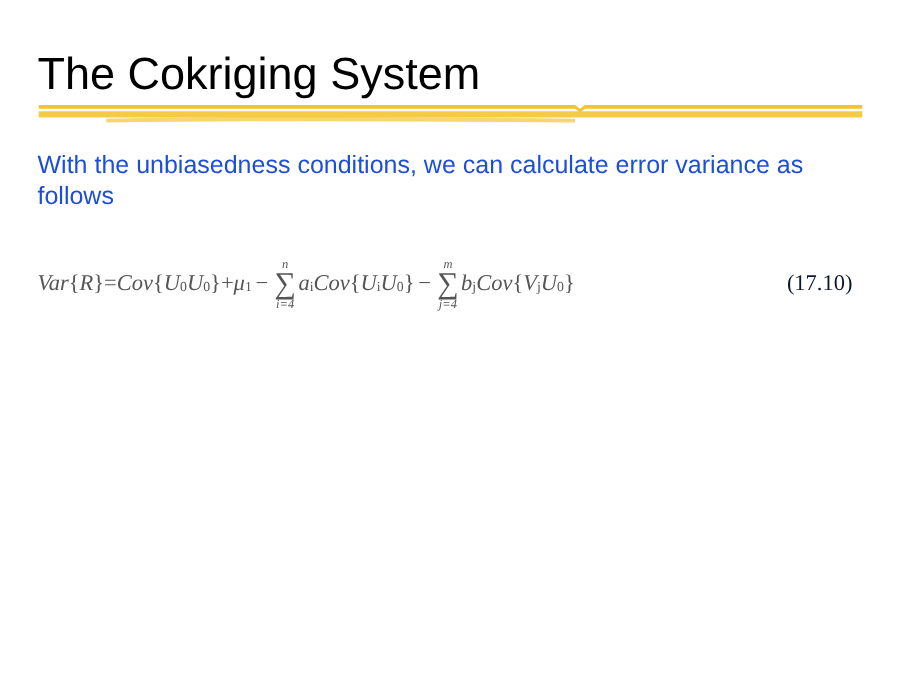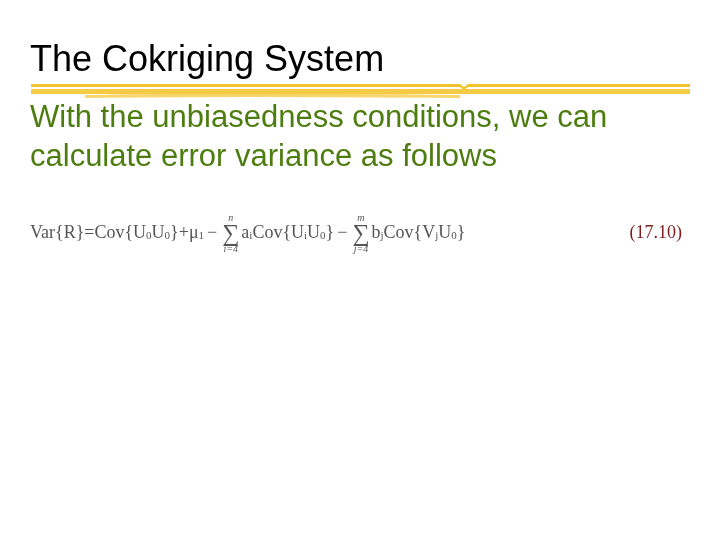--- a/index.html
+++ b/index.html
@@ -29,41 +29,42 @@
   }
   .underline-wrap {
     position: relative;
     height: 18px;
     margin-top: -2px;
   }
   .underline-wrap svg {
     display: block;
   }
   .body-text {
-    font-size: 31px;
+    margin-top: 22px;
+    font-size: 20px;
     line-height: 1.25;
-    color: #4d7c0f;
+    color: #1d4ed8;
     max-width: 640px;
   }
   .equation-row {
     display: flex;
     align-items: center;
     justify-content: space-between;
     margin-top: 36px;
     padding-right: 8px;
   }
   .equation {
     font-family: "Times New Roman", Times, serif;
     font-size: 18px;
     white-space: nowrap;
     display: flex;
     align-items: center;
     color: #555;
   }
-  .equation .it { }
+  .equation .it { font-style: italic; }
   .equation .sub {
     font-size: 11px;
     vertical-align: sub;
     position: relative;
     top: 3px;
   }
   .sigma-block {
     display: inline-flex;
     flex-direction: column;
     align-items: center;
@@ -78,21 +79,21 @@
     font-size: 10px;
     color: #555;
   }
   .sigma-block .sigma {
     font-size: 24px;
     line-height: 0.9;
   }
   .eq-num {
     font-family: "Times New Roman", Times, serif;
     font-size: 18px;
-    color: #7f1d1d;
+    color: #0f172a;
     white-space: nowrap;
     margin-left: 28px;
   }
 </style>
 </head>
 <body>
 
 <div class="slide">
 
   <h1 class="title">The Cokriging System</h1>

